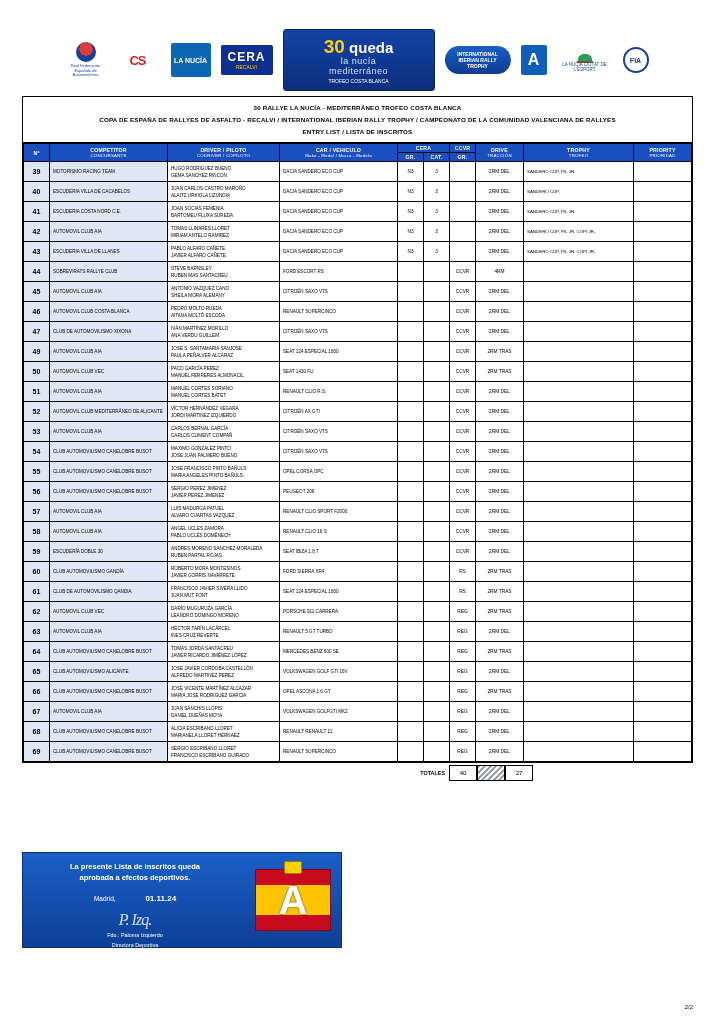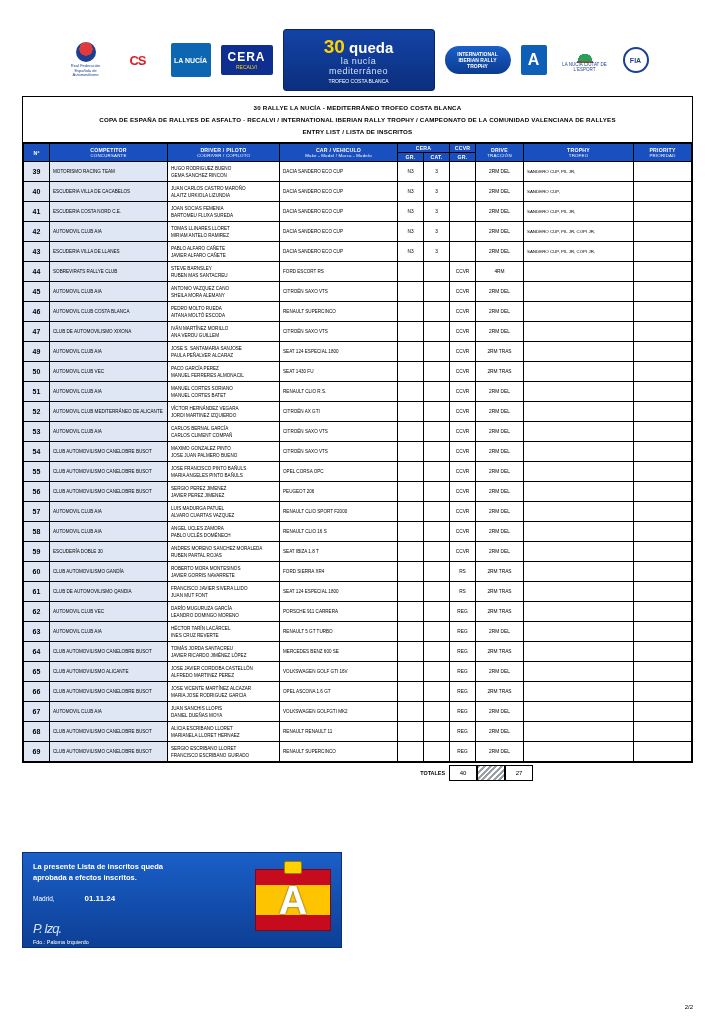--- a/index.html
+++ b/index.html
@@ -212,34 +212,35 @@
     position:absolute;
     left:22px;
     top:852px;
     width:320px;
     height:96px;
     background:linear-gradient(180deg,#1a5fc8 0%,#0d3f96 100%);
     border:1px solid #0a2f72;
     display:flex;
     color:#fff;
     box-sizing:border-box;
+    text-align:center;
   }
   .footer .txt{
     flex:1;
     padding:8px 8px 4px 10px;
     display:flex;flex-direction:column;
   }
   .footer .t1{font-size:7.5px;line-height:1.5;font-weight:bold;}
   .footer .t2{font-size:6.5px;margin-top:10px;}
   .footer .t2 b{font-size:8px;margin-left:28px;}
   .footer .sign{
-    margin-top:18px;
-    font-family:Liberation Sans, sans-serif;
+    margin-top:8px;
+    font-family:Liberation Serif, serif;
     font-style:italic;
-    font-size:13px;
+    font-size:16px;
     color:#cfe0ff;
     letter-spacing:-1px;
   }
   .footer .t3{font-size:5.4px;line-height:1.5;margin-top:2px;}
   .footer .emblem{
     width:96px;
     display:flex;align-items:center;justify-content:center;
   }
   .flagbox{
     width:74px;height:60px;
@@ -823,21 +824,21 @@
     <div class="lbl">TOTALES</div>
     <div class="cell">40</div>
     <div class="hatch"></div>
     <div class="cell">27</div>
     <div class="spacer"></div>
   </div>
 
   <div class="footer">
     <div class="txt">
       <div class="t1">La presente Lista de inscritos queda</div>
-      <div class="t1">aprobada a efectos inscritos.</div>
+      <div class="t1">aprobada a efectos deportivos.</div>
       <div class="t2">
         <span>Madrid,</span>
         <b>01.11.24</b>
       </div>
       <div class="sign">P. Izq.</div>
       <div class="t3">Fdo.: Paloma Izquierdo</div>
       <div class="t3">Directora Deportiva</div>
     </div>
     <div class="emblem">
       <div class="flagbox">

